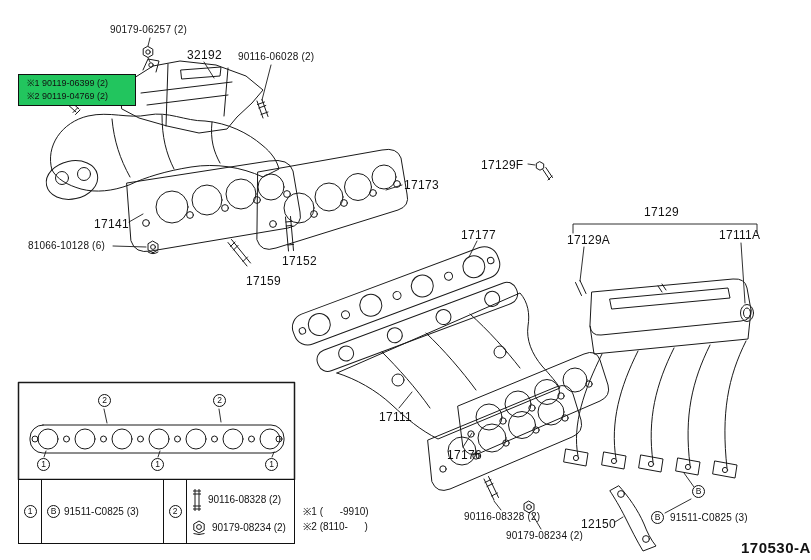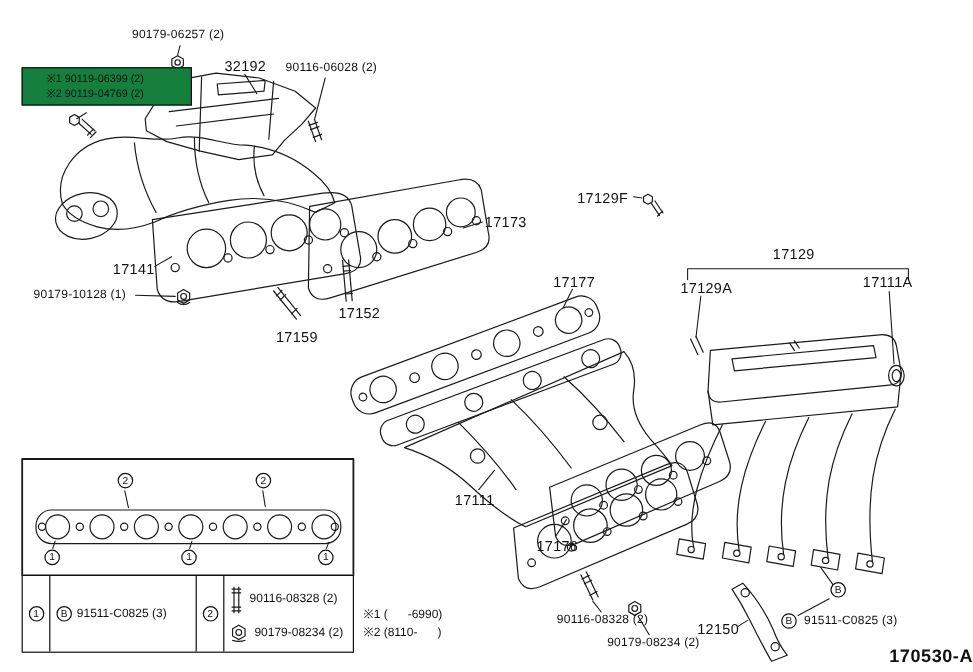--- a/index.html
+++ b/index.html
@@ -5,22 +5,22 @@
   html,body{margin:0;padding:0;background:#fff;}
   .stage{position:relative;width:811px;height:560px;background:#ffffff;overflow:hidden;
          font-family:"Liberation Sans",sans-serif;color:#111;}
   svg.art{position:absolute;left:0;top:0;}
   .lbl{position:absolute;white-space:nowrap;color:#111;}
   .lbl.lg{font-size:12px;letter-spacing:.3px;}
   .lbl.sm{font-size:10px;letter-spacing:.2px;}
   .circ{display:inline-flex;width:13px;height:13px;border:1.3px solid #111;border-radius:50%;
         align-items:center;justify-content:center;font-size:8.5px;line-height:1;background:#fff;box-sizing:border-box;}
   .marker{position:absolute;}
-  .notebox{position:absolute;left:18px;top:56px;width:100px;border:1.3px solid #111;
-           padding:2px 20px;font-size:9px;line-height:13px;background:#15803d;}
+  .notebox{position:absolute;left:18px;top:74px;width:100px;border:1.3px solid #111;
+           padding:2px 8px;font-size:9px;line-height:13px;background:#22c55e;}
   .legend{position:absolute;left:18px;top:479px;width:277px;height:65px;border:1.5px solid #111;
           display:flex;align-items:stretch;font-size:10px;background:#fff;box-sizing:border-box;}
   .leg-num{width:22px;border-right:1.3px solid #111;display:flex;align-items:center;justify-content:center;flex:none;}
   .leg-c1{width:116px;border-right:1.3px solid #111;display:flex;align-items:center;gap:4px;padding-left:5px;flex:none;}
   .leg-c2{flex:1;display:flex;flex-direction:column;justify-content:space-evenly;padding-left:4px;}
   .leg-row{display:flex;align-items:center;gap:5px;}
   .note-line{position:absolute;font-size:10px;white-space:pre;}
   .dwg-no{position:absolute;left:741px;top:539px;font-size:15px;font-weight:bold;letter-spacing:.5px;}
 </style>
 </head>
@@ -279,23 +279,23 @@
   <div class="lbl lg" style="left:187px;top:48px">32192</div>
   <div class="lbl sm" style="left:238px;top:51px">90116-06028 (2)</div>
 
   <div class="notebox">
     <div>※1 90119-06399 (2)</div>
     <div>※2 90119-04769 (2)</div>
   </div>
 
   <div class="lbl lg" style="left:94px;top:217px">17141</div>
   <div class="lbl lg" style="left:404px;top:178px">17173</div>
-  <div class="lbl sm" style="left:28px;top:240px">90179-10128 (1)</div>
+  <div class="lbl sm" style="left:28px;top:240px">81066-10128 (6)</div>
   <div class="lbl lg" style="left:282px;top:254px">17152</div>
-  <div class="lbl lg" style="left:230px;top:274px">17159</div>
+  <div class="lbl lg" style="left:246px;top:274px">17159</div>
   <div class="lbl lg" style="left:481px;top:158px">17129F</div>
   <div class="lbl lg" style="left:461px;top:228px">17177</div>
   <div class="lbl lg" style="left:644px;top:205px">17129</div>
   <div class="lbl lg" style="left:567px;top:233px">17129A</div>
   <div class="lbl lg" style="left:719px;top:228px">17111A</div>
   <div class="lbl lg" style="left:379px;top:410px">17111</div>
   <div class="lbl lg" style="left:447px;top:448px">17176</div>
   <div class="lbl sm" style="left:464px;top:511px">90116-08328 (2)</div>
   <div class="lbl lg" style="left:581px;top:517px">12150</div>
   <div class="lbl sm" style="left:506px;top:530px">90179-08234 (2)</div>
@@ -341,18 +341,18 @@
             <polygon points="8,2 13.2,5 13.2,11 8,14 2.8,11 2.8,5"></polygon>
             <circle cx="8" cy="8" r="2.4"></circle>
             <path d="M2.5,14.5 Q8,16.5 13.5,14.5"></path>
           </g>
         </svg>
         <span>90179-08234 (2)</span>
       </div>
     </div>
   </div>
 
-  <div class="note-line" style="left:303px;top:504px">※1 (      -6990)</div>
+  <div class="note-line" style="left:303px;top:504px">※1 (      -9910)</div>
   <div class="note-line" style="left:303px;top:519px">※2 (8110-      )</div>
 
   <div class="dwg-no">170530-A</div>
 
 </div>
 
 </body></html>

